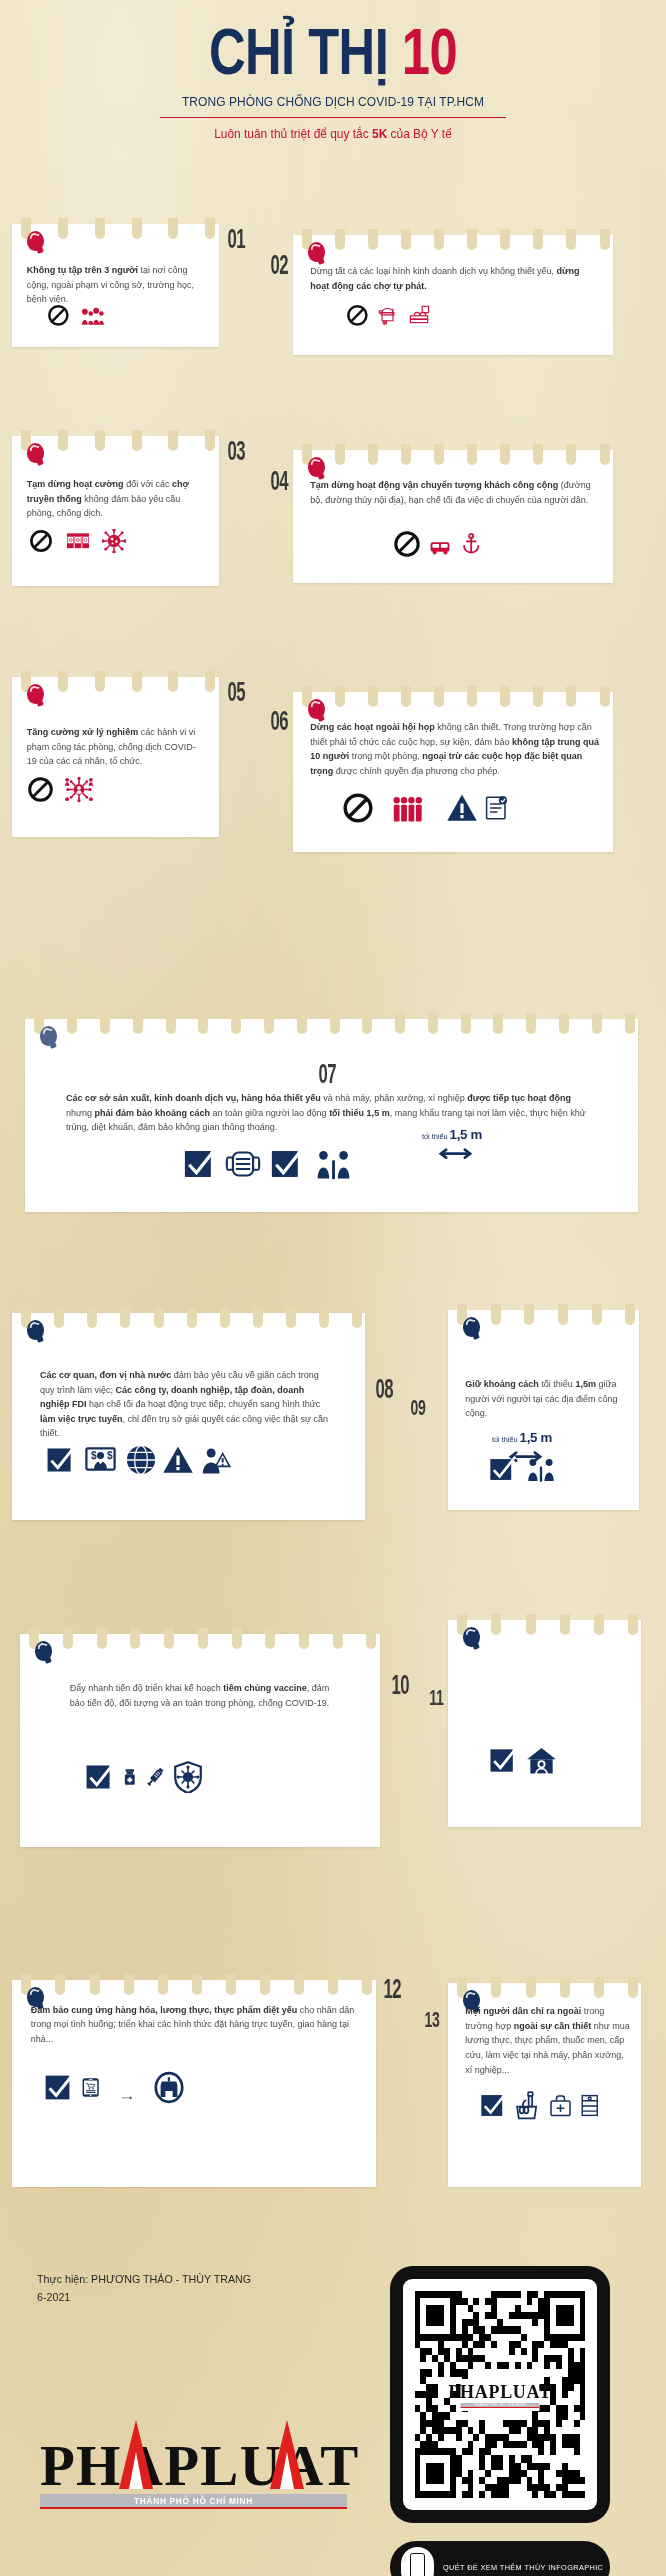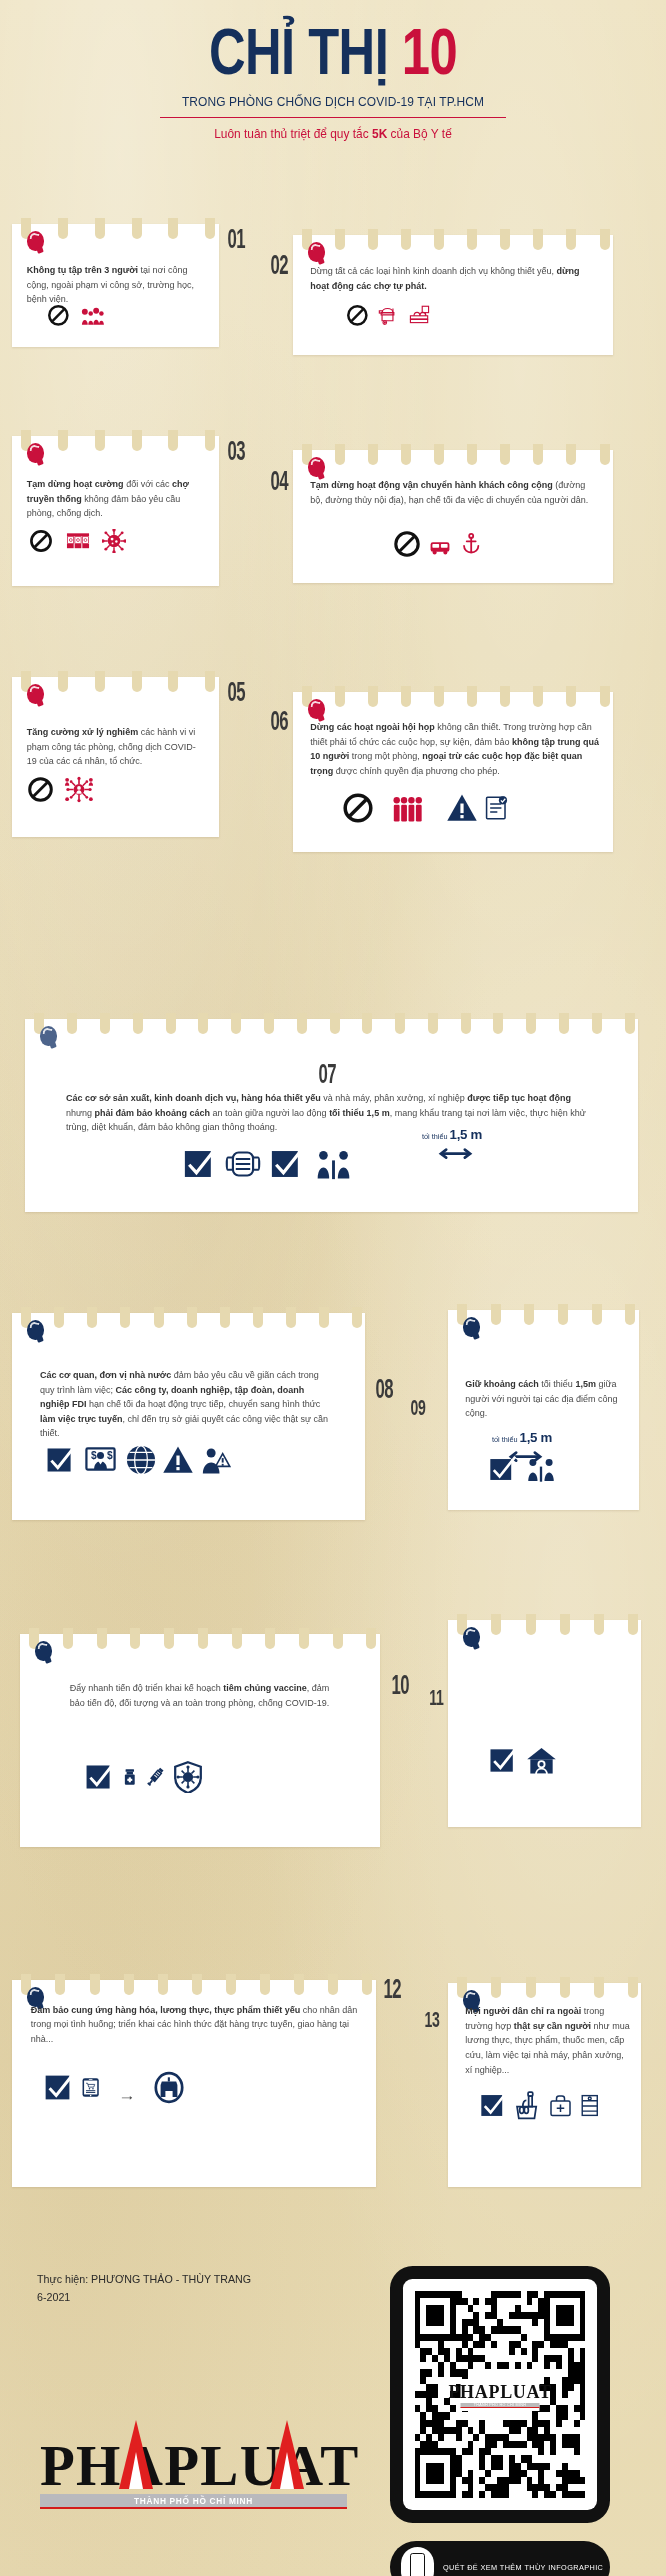--- a/index.html
+++ b/index.html
@@ -360,21 +360,21 @@
           <div class="notch" style="left: 75px;"></div>
           <div class="notch" style="left: 108px;"></div>
           <div class="notch" style="left: 141px;"></div>
           <div class="notch" style="left: 174px;"></div>
           <div class="notch" style="left: 207px;"></div>
           <div class="notch" style="left: 240px;"></div>
           <div class="notch" style="left: 273px;"></div>
           <div class="notch" style="left: 307px;"></div>
         </div>
         <div class="balloon bal-red" style="left: 14.7px; top: 6.7px;"></div>
-        <div class="card-text" style="left: 17.3px; top: 28px; width: 288px;"><b>Tạm dừng hoạt động vận chuyển hành khách công cộng</b> (đường bộ, đường thủy nội địa), hạn chế tối đa việc di chuyển của người dân.</div>
+        <div class="card-text" style="left: 17.3px; top: 28px; width: 288px;"><b>Tạm dừng hoạt động vận chuyển tượng khách công cộng</b> (đường bộ, đường thủy nội địa), hạn chế tối đa việc di chuyển của người dân.</div>
         <div class="icons" style="left: 100px; top: 80px;">
           <span class="ico"><svg width="28" height="28" viewBox="0 0 100 100" fill="#111" xmlns="http://www.w3.org/2000/svg">
               <circle cx="50" cy="50" r="40" fill="none" stroke="#111" stroke-width="11"></circle>
               <rect x="14" y="44" width="72" height="11" fill="#111" transform="rotate(-45 50 50)"></rect>
             </svg></span>
           <span class="ico"><svg width="28" height="22.4" viewBox="0 0 100 100" fill="#c9103c" xmlns="http://www.w3.org/2000/svg">
               <g fill="#c9103c">
                 <rect x="8" y="28" width="84" height="42" rx="10"></rect>
                 <circle cx="26" cy="74" r="9"></circle>
                 <circle cx="74" cy="74" r="9"></circle>
@@ -730,21 +730,21 @@
           <div class="notch" style="left: 112px;"></div>
           <div class="notch" style="left: 146px;"></div>
           <div class="notch" style="left: 180px;"></div>
           <div class="notch" style="left: 214px;"></div>
           <div class="notch" style="left: 248px;"></div>
           <div class="notch" style="left: 282px;"></div>
           <div class="notch" style="left: 316px;"></div>
           <div class="notch" style="left: 350px;"></div>
         </div>
         <div class="balloon bal-navy" style="left: 14.7px; top: 6.7px;"></div>
-        <div class="card-text" style="left: 18.7px; top: 22.7px; width: 328px;"><b>Đảm bảo cung ứng hàng hóa, lương thực, thực phẩm thiết yếu</b> cho nhân dân trong mọi tình huống; triển khai các hình thức đặt hàng trực tuyến, giao hàng tại nhà...</div>
+        <div class="card-text" style="left: 18.7px; top: 22.7px; width: 328px;"><b>Đảm bảo cung ứng hàng hóa, lương thực, thực phẩm diệt yếu</b> cho nhân dân trong mọi tình huống; triển khai các hình thức đặt hàng trực tuyến, giao hàng tại nhà...</div>
         <div class="icons" style="left: 31px; top: 91px;">
           <span class="ico"><svg width="33" height="33" viewBox="0 0 100 100" fill="#15305c" xmlns="http://www.w3.org/2000/svg">
               <rect x="8" y="14" width="72" height="72" fill="#15305c"></rect>
               <path d="M20 52l20 22L94 6" fill="none" stroke="#fff" stroke-width="9"></path>
             </svg></span>
           <span class="ico"><svg width="19.3" height="33" viewBox="0 0 100 100" fill="#15305c" xmlns="http://www.w3.org/2000/svg">
               <rect x="8" y="2" width="84" height="96" rx="12" fill="#15305c"></rect>
               <rect x="16" y="14" width="68" height="72" fill="#fff"></rect>
               <g fill="#15305c">
                 <path d="M26 28h8l6 20h26l5-14H36" stroke="#15305c" stroke-width="4" fill="none"></path>
@@ -776,21 +776,21 @@
       <div class="card" style="left: 448px; top: 1983px; width: 193px; height: 204px;">
         <div class="notch-row">
           <div class="notch" style="left: 9.3px;"></div>
           <div class="notch" style="left: 43px;"></div>
           <div class="notch" style="left: 78px;"></div>
           <div class="notch" style="left: 112px;"></div>
           <div class="notch" style="left: 146px;"></div>
           <div class="notch" style="left: 180px;"></div>
         </div>
         <div class="balloon bal-navy" style="left: 14.7px; top: 6.7px;"></div>
-        <div class="card-text" style="left: 17.3px; top: 21.3px; width: 167px;"><b>Mọi người dân chỉ ra ngoài</b> trong trường hợp <b>thật sự cần người</b> như mua lương thực, thực phẩm, thuốc men, cấp cứu, làm việc tại nhà máy, phân xưởng, xí nghiệp...</div>
+        <div class="card-text" style="left: 17.3px; top: 21.3px; width: 167px;"><b>Mọi người dân chỉ ra ngoài</b> trong trường hợp <b>ngoài sự cần thiết</b> như mua lương thực, thực phẩm, thuốc men, cấp cứu, làm việc tại nhà máy, phân xưởng, xí nghiệp...</div>
         <div class="icons" style="left: 31px; top: 108px;">
           <span class="ico"><svg width="29" height="29" viewBox="0 0 100 100" fill="#15305c" xmlns="http://www.w3.org/2000/svg">
               <rect x="8" y="14" width="72" height="72" fill="#15305c"></rect>
               <path d="M20 52l20 22L94 6" fill="none" stroke="#fff" stroke-width="9"></path>
             </svg></span>
           <span class="ico"><svg width="29" height="29" viewBox="0 0 100 100" fill="#15305c" xmlns="http://www.w3.org/2000/svg">
               <g fill="none" stroke="#15305c" stroke-width="6">
                 <path d="M14 54h66l-6 40H20z"></path>
                 <path d="M34 54c0-14 5-22 12-22"></path>
                 <rect x="52" y="4" width="16" height="14" rx="4"></rect>

